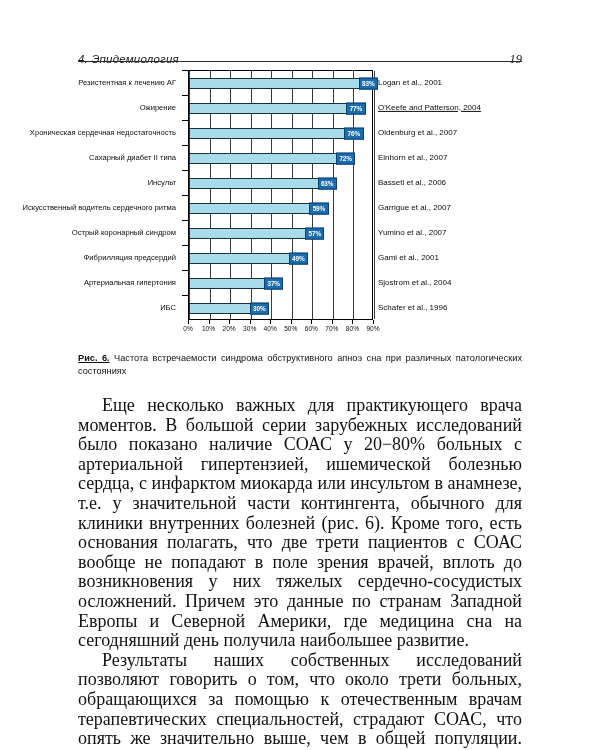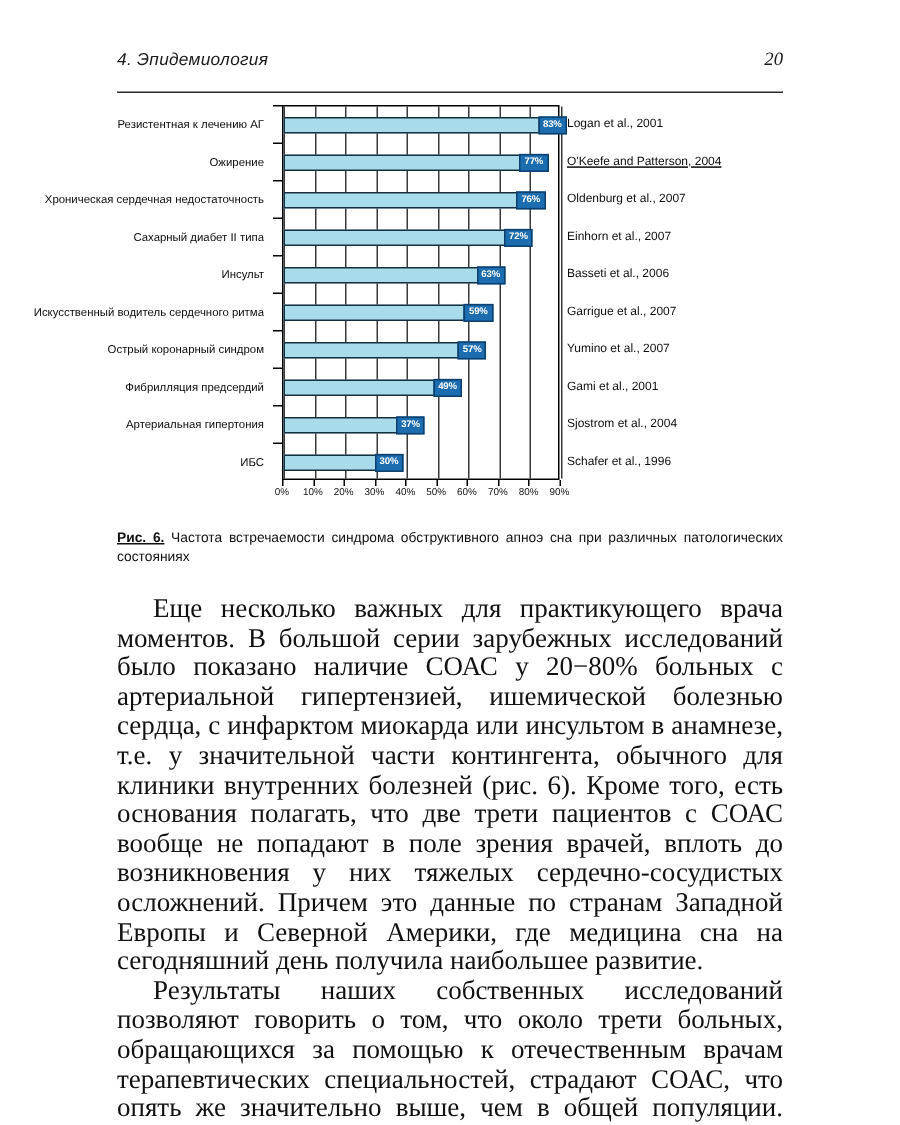--- a/index.html
+++ b/index.html
@@ -5,21 +5,21 @@
   html,body{margin:0;padding:0;}
   body{
     width:600px;height:750px;background:#ffffff;
     font-family:"Liberation Serif", serif;
     color:#111;overflow:hidden;position:relative;
   }
   .page{position:absolute;inset:0;}
 
   
   .runhead{
-    position:absolute;left:78px;top:32px;width:444px;
+    position:absolute;left:78px;top:52px;width:444px;
     display:flex;align-items:baseline;justify-content:space-between;text-align:center;
   }
   .runhead-title{
     font-style:italic;font-size:11.5px;letter-spacing:.2px;color:#1a1a1a;
     font-family:"Liberation Sans", sans-serif;
   }
   .runhead-page{
     font-style:italic;font-size:12.5px;color:#1a1a1a;
     font-family:"Liberation Serif", serif;
   }
@@ -105,21 +105,21 @@
   }
   .body p{margin:0;text-indent:24px;}
 </style>
 </head>
 <body>
 
 <div class="page">
 
   <div class="runhead">
     <span class="runhead-title">4. Эпидемиология</span>
-    <span class="runhead-page">20</span>
+    <span class="runhead-page">19</span>
   </div>
   <div class="runhead-rule"></div>
 
   <div class="figure">
     <div class="cats" id="cats">
         <div class="cat" style="top: 12.5px;">Резистентная к лечению АГ</div>
         <div class="cat" style="top: 37.5px;">Ожирение</div>
         <div class="cat" style="top: 62.5px;">Хроническая сердечная недостаточность</div>
         <div class="cat" style="top: 87.5px;">Сахарный диабет II типа</div>
         <div class="cat" style="top: 112.5px;">Инсульт</div>

